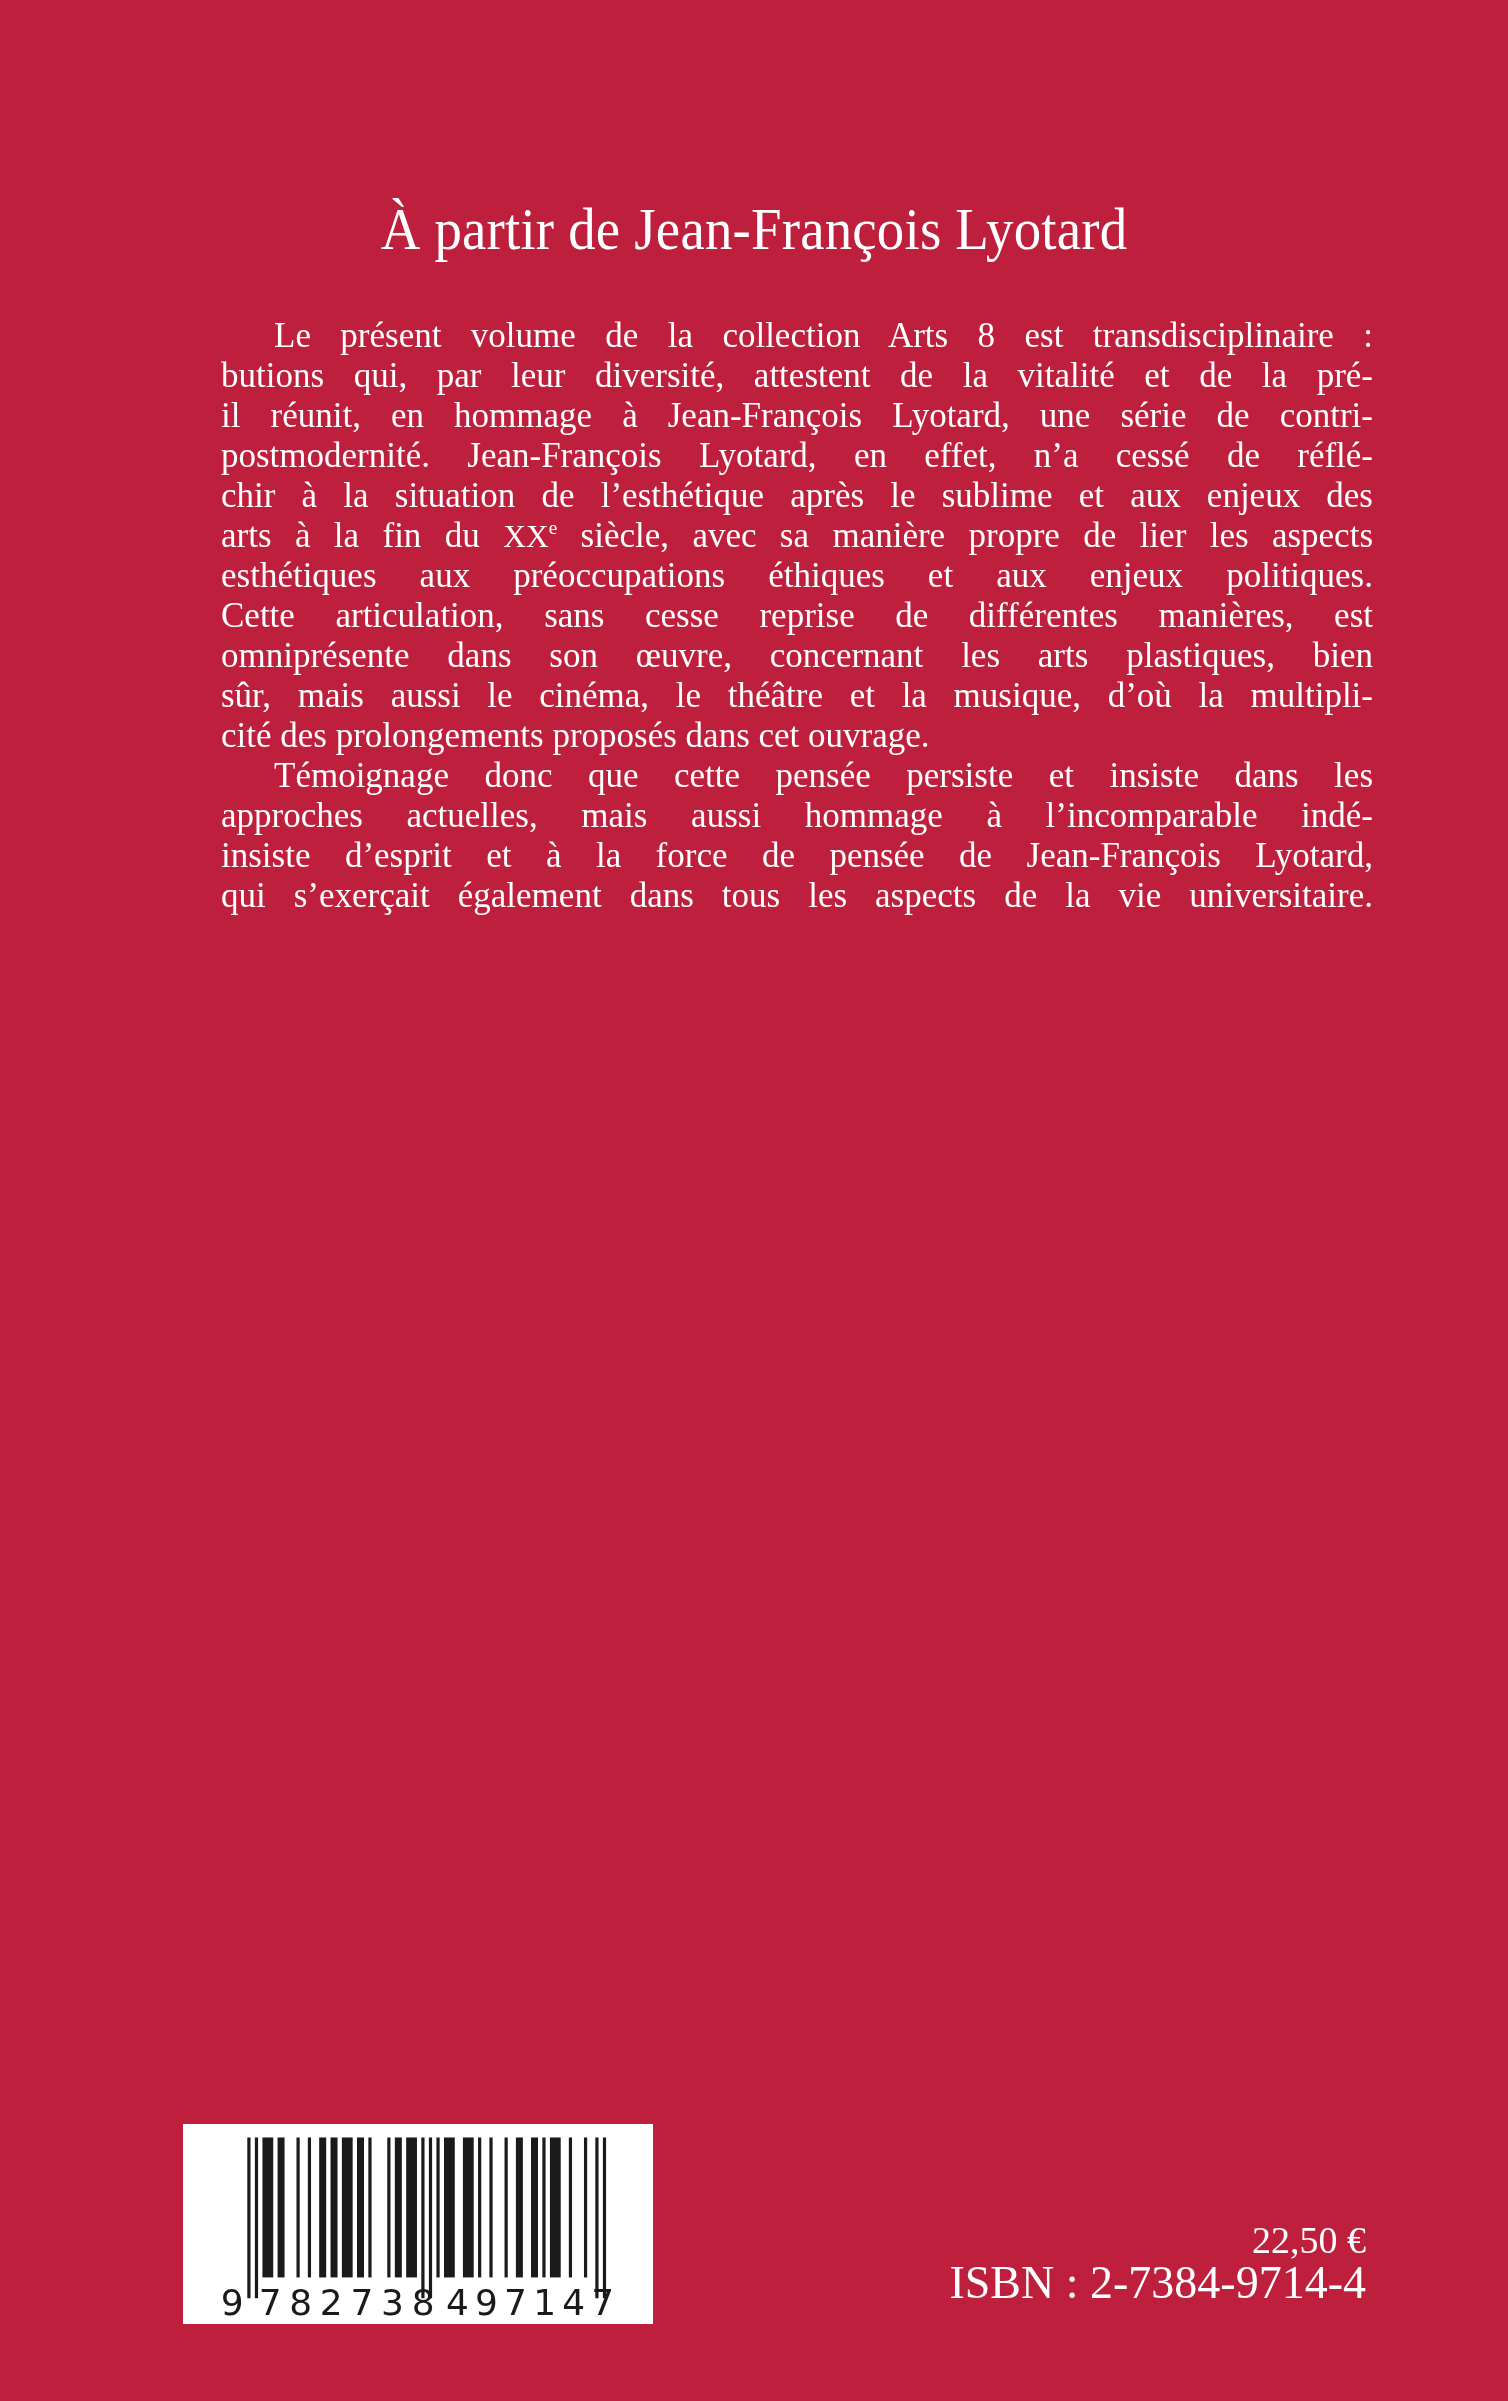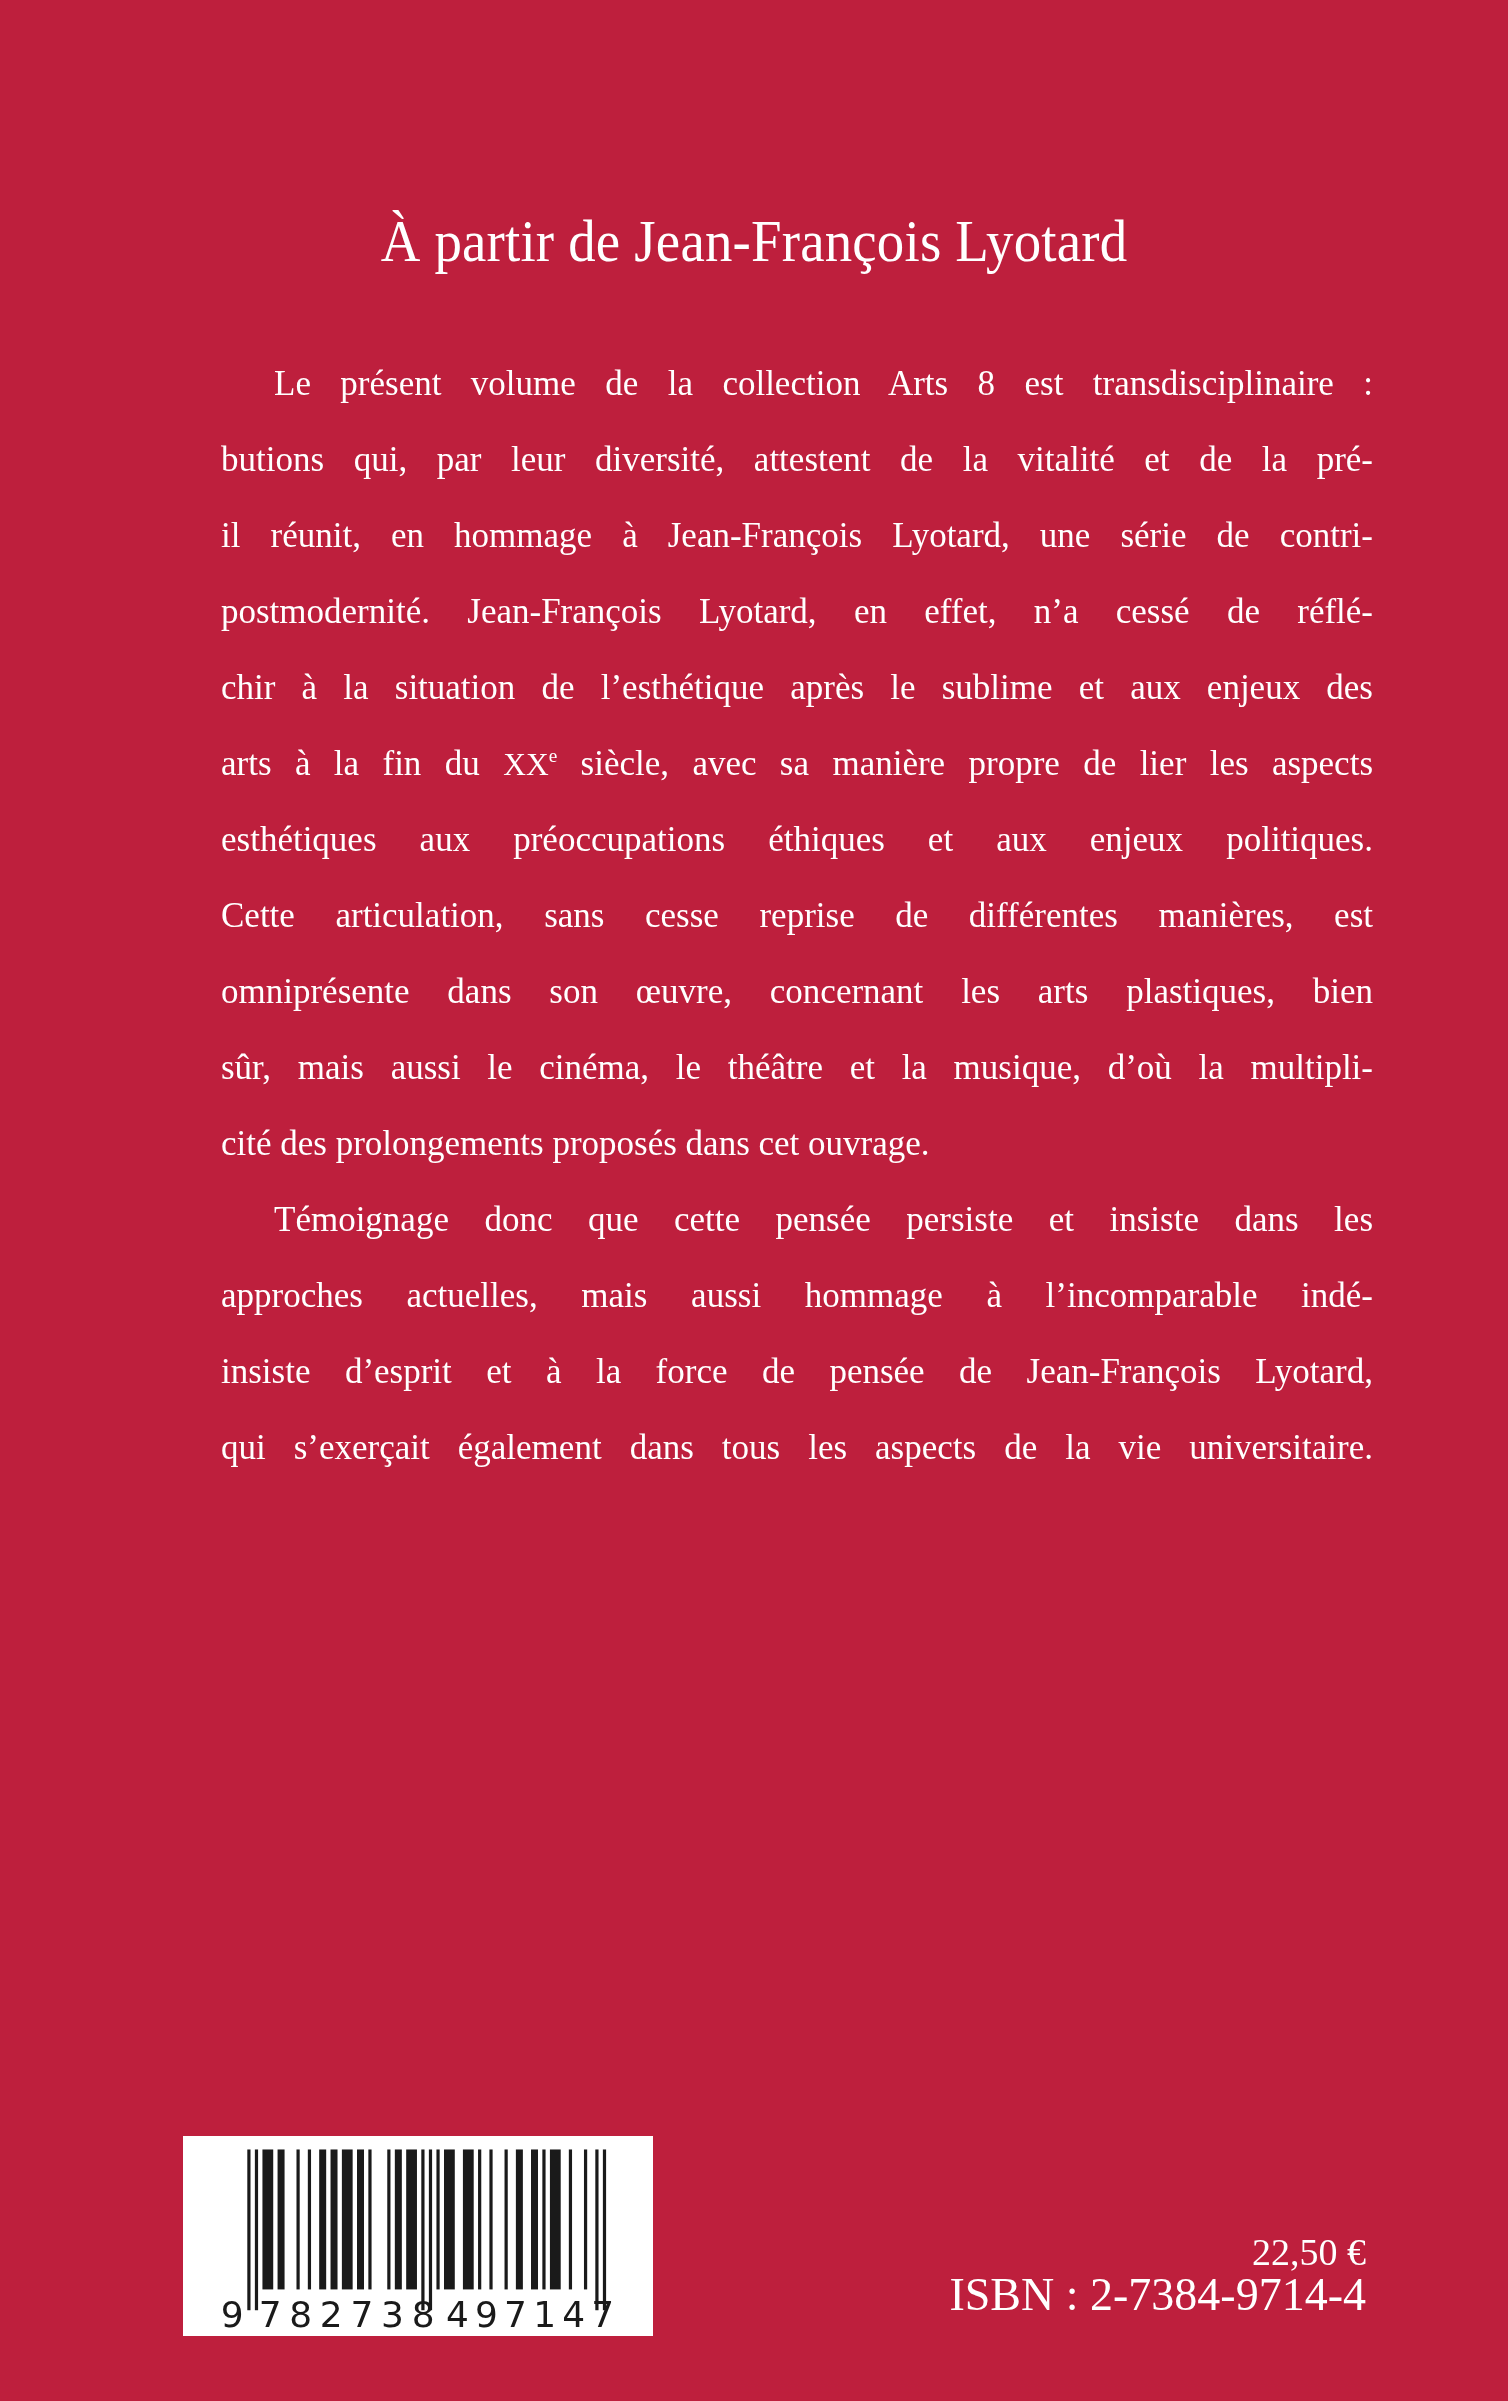--- a/index.html
+++ b/index.html
@@ -10,21 +10,21 @@
       width: 1508px;
       height: 2402px;
       background: #BE1F3D;
       position: relative;
       overflow: hidden;
       color: #FFFFFF;
       font-family: "Liberation Serif", "DejaVu Serif", serif;
     }
     .cover {
       position: absolute;
-      left: 0; top: 16px;
+      left: 0; top: 4px;
       width: 1508px;
       height: 1854px;
     }
     .title {
       position: absolute;
       left: 0;
       width: 1508px;
       top: 187px;
       text-align: center;
       font-size: 59px;
@@ -43,21 +43,20 @@
       line-height: 40px;
       text-align: justify;
     }
     .blurb .line {
       display: block;
       text-align: justify;
       text-align-last: justify;
       white-space: nowrap;
       height: 40px;
       overflow: visible;
-      margin-top: 36px;
     }
     .blurb .line.last {
       text-align-last: left;
     }
     .blurb .line.indent {
       padding-left: 53px;
     }
     .blurb .sup {
       font-size: 0.55em;
       vertical-align: 0.7em;

